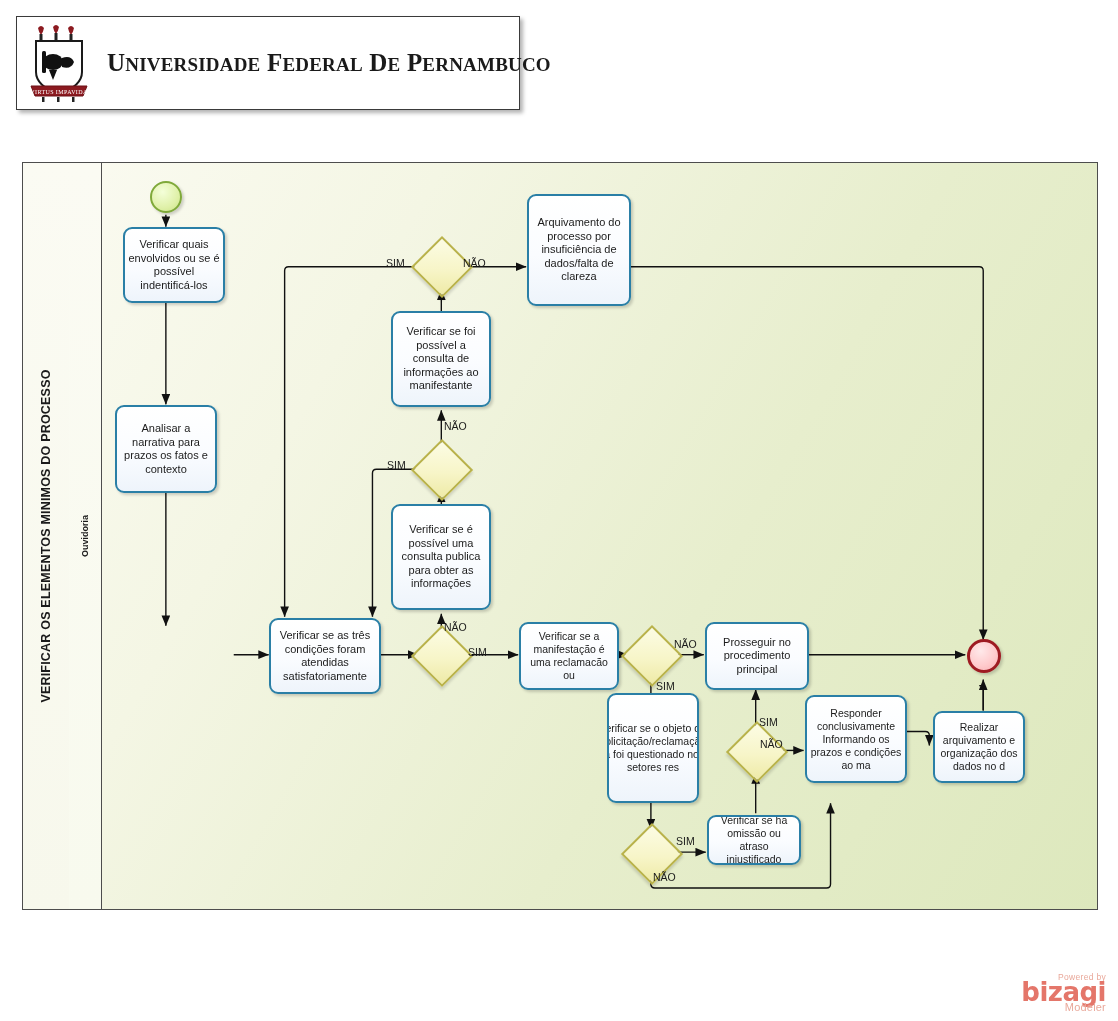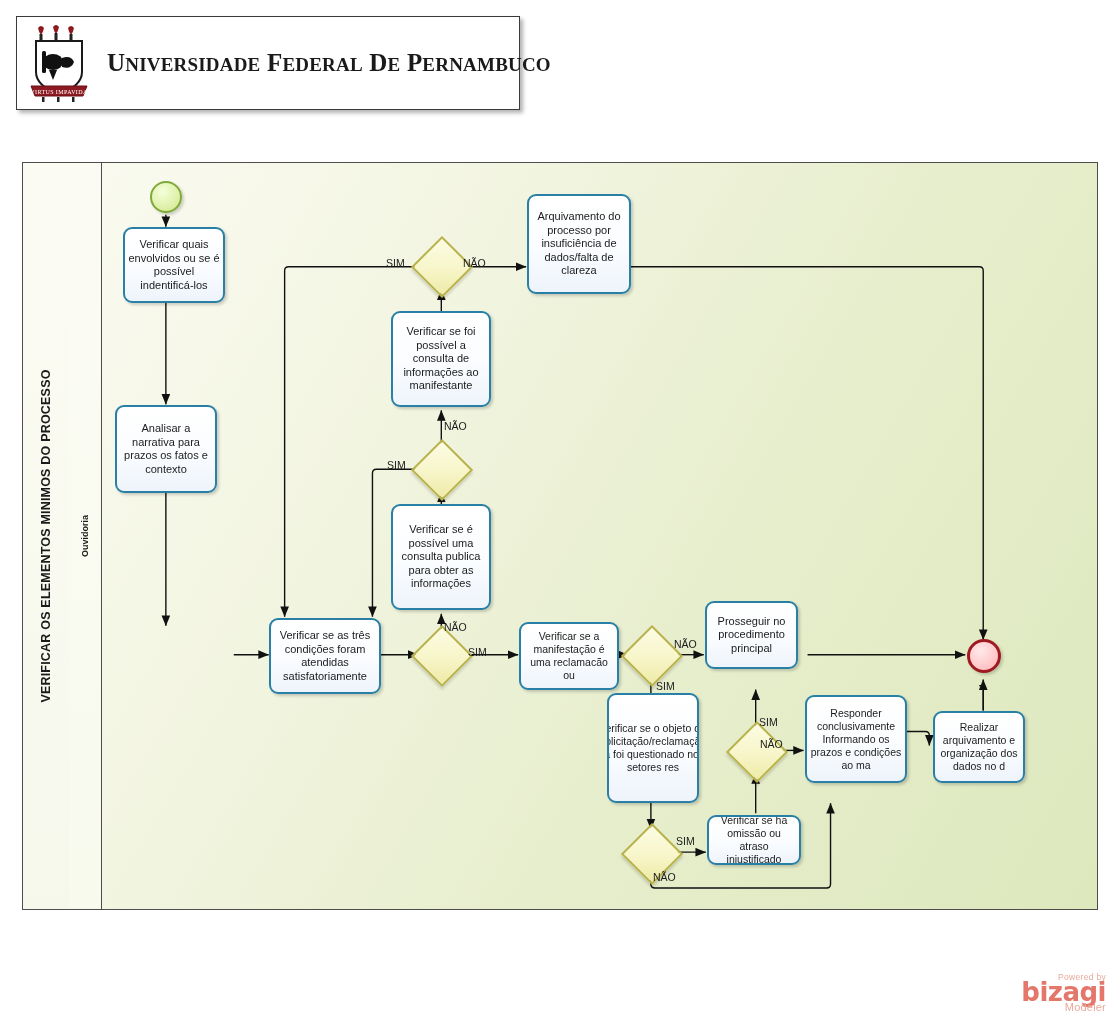--- a/index.html
+++ b/index.html
@@ -321,29 +321,29 @@
     </div>
 
     <div class="task" style="left:290px; top:341px; width:100px; height:106px;">
       <span>Verificar se é possível uma consulta publica para obter as informações</span>
     </div>
 
     <div class="task" style="left:290px; top:148px; width:100px; height:96px;">
       <span>Verificar se foi possível a consulta de informações ao manifestante</span>
     </div>
 
-    <div class="task" style="left:426px; top:31px; width:104px; height:100px;">
+    <div class="task" style="left:426px; top:31px; width:104px; height:112px;">
       <span>Arquivamento do processo por insuficiência de dados/falta de clareza</span>
     </div>
 
     <div class="task small" style="left:418px; top:459px; width:100px; height:68px;">
       <span>Verificar se a manifestação é uma reclamacão ou</span>
     </div>
 
-    <div class="task" style="left:604px; top:438px; width:93px; height:68px;">
+    <div class="task" style="left:604px; top:459px; width:104px; height:68px;">
       <span>Prosseguir no procedimento principal</span>
     </div>
 
     <div class="task small" style="left:506px; top:530px; width:92px; height:110px;">
       <span>verificar se o objeto da solicitação/reclamação já foi questionado nos setores res</span>
     </div>
 
     <div class="task small" style="left:606px; top:652px; width:94px; height:50px;">
       <span>Verificar se ha omissão ou atraso injustificado</span>
     </div>

